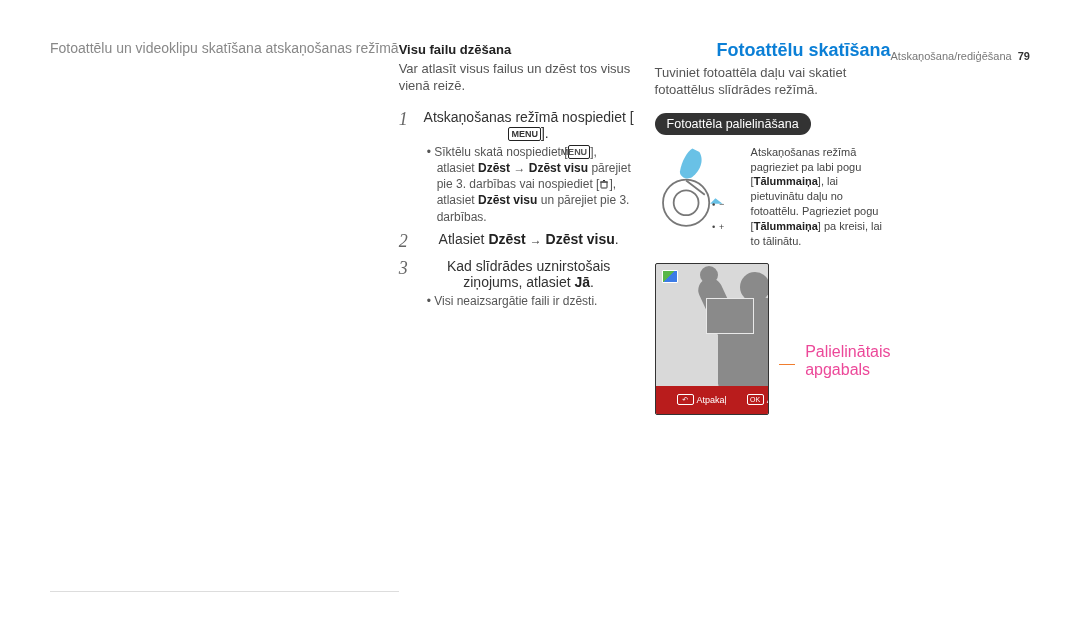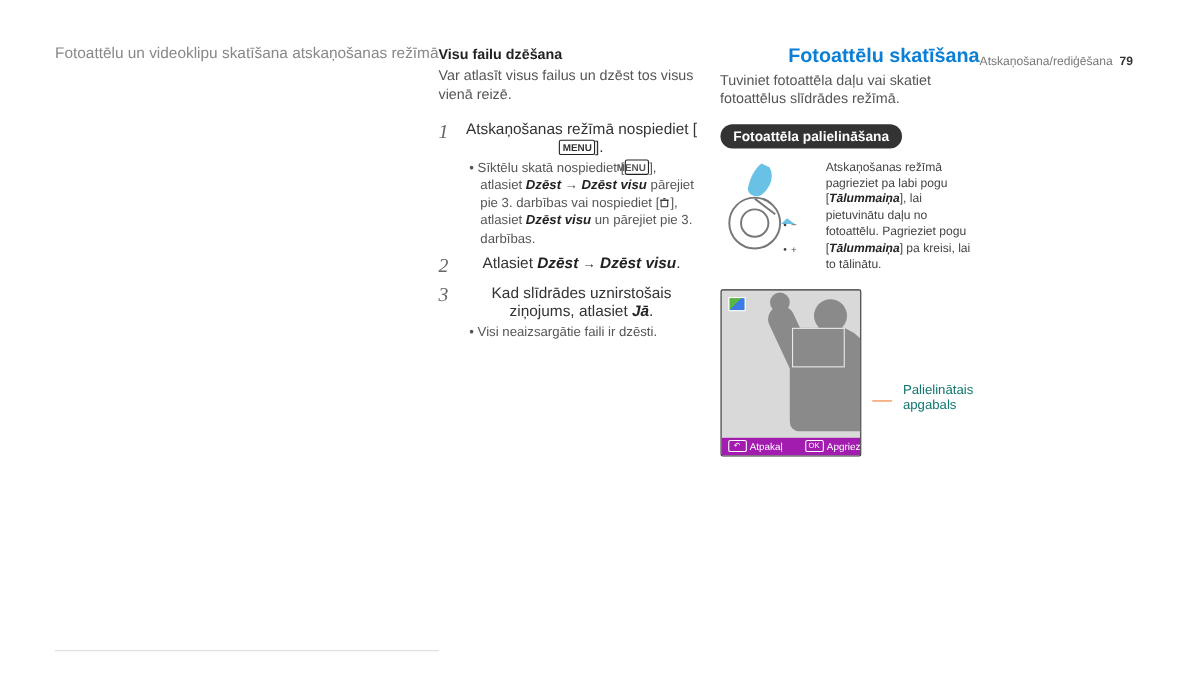--- a/index.html
+++ b/index.html
@@ -106,21 +106,21 @@
     font-weight: bold;
     font-size: 18px;
     margin-bottom: 4px;
     text-align: right;
   }
   .pill {
     display: inline-block;
     background: #333;
     color: #fff;
     font-size: 12.5px;
-    font-weight: bold;
+    font-weight: normal;
     padding: 4px 12px;
     border-radius: 11px;
     margin-top: 14px;
     margin-bottom: 10px;
   }
   .zoom-row {
     display: flex;
     gap: 16px;
     align-items: flex-start;
     margin-bottom: 14px;
@@ -204,26 +204,26 @@
     right: 14px;
     top: 34px;
     width: 46px;
     height: 34px;
     background: #8a8a8a;
     border: 1.5px solid #e9e9e9;
   }
   .screen-bottom {
     position: absolute;
     left: 0; right: 0; bottom: 0;
-    height: 16px;
-    background: #a21caf;
+    height: 28px;
+    background: #b91c1c;
     display: flex;
     align-items: center;
     gap: 2px;
-    padding: 0 6px;
+    padding: 0 21px;
     font-size: 9px;
     color: #fff;
   }
   .sbtn {
     display: inline-flex;
     align-items: center;
     gap: 3px;
     margin-right: 18px;
   }
   .sbox {
@@ -236,32 +236,32 @@
     text-align: center;
     line-height: 9px;
   }
   .leader-line {
     width: 30px;
     height: 1.5px;
     background: #f07d2e;
     margin-top: 52px;
   }
   .leader-label {
-    font-size: 12px;
-    color: #0f766e;
+    font-size: 16px;
+    color: #ec4899;
     margin-top: 44px;
   }
   .footer {
     text-align: center;
     font-size: 11px;
     color: #777;
     margin-top: 10px;
   }
   .footer b { color: #333; }
-  strong.dark { color: #222; font-weight: bold; font-style: italic; }
+  strong.dark { color: #222; font-weight: bold; }
 </style>
 </head>
 <body>
 
 <div class="page">
 
   <div class="page-header">Fotoattēlu un videoklipu skatīšana atskaņošanas režīmā</div>
 
   <div class="columns">
 

